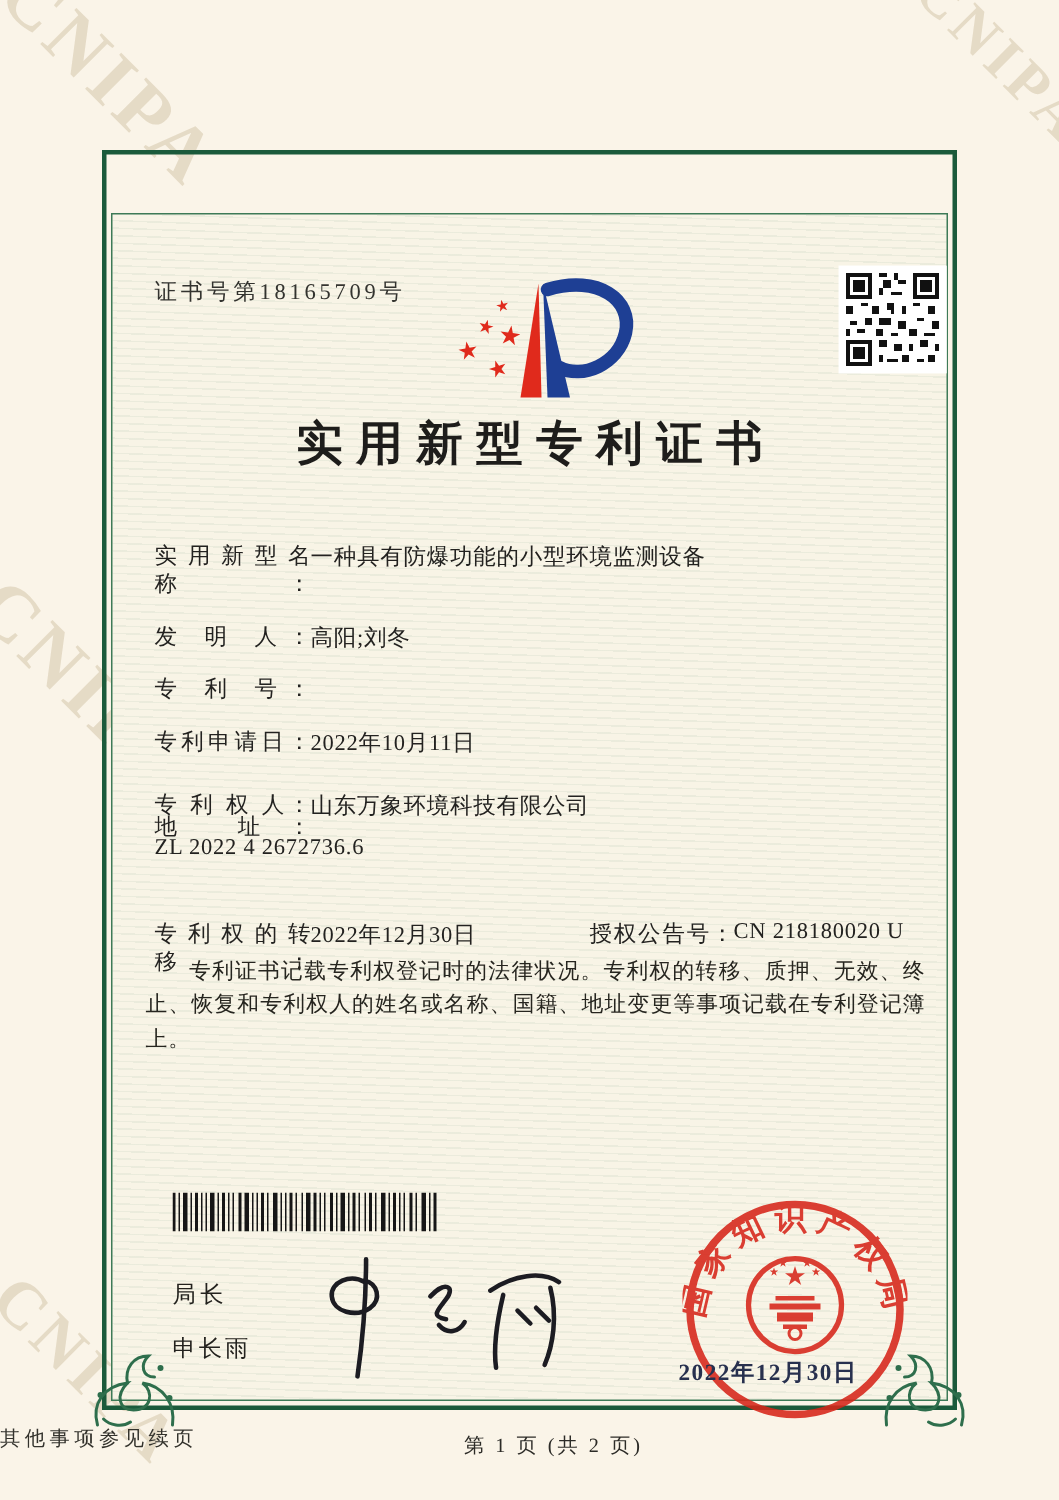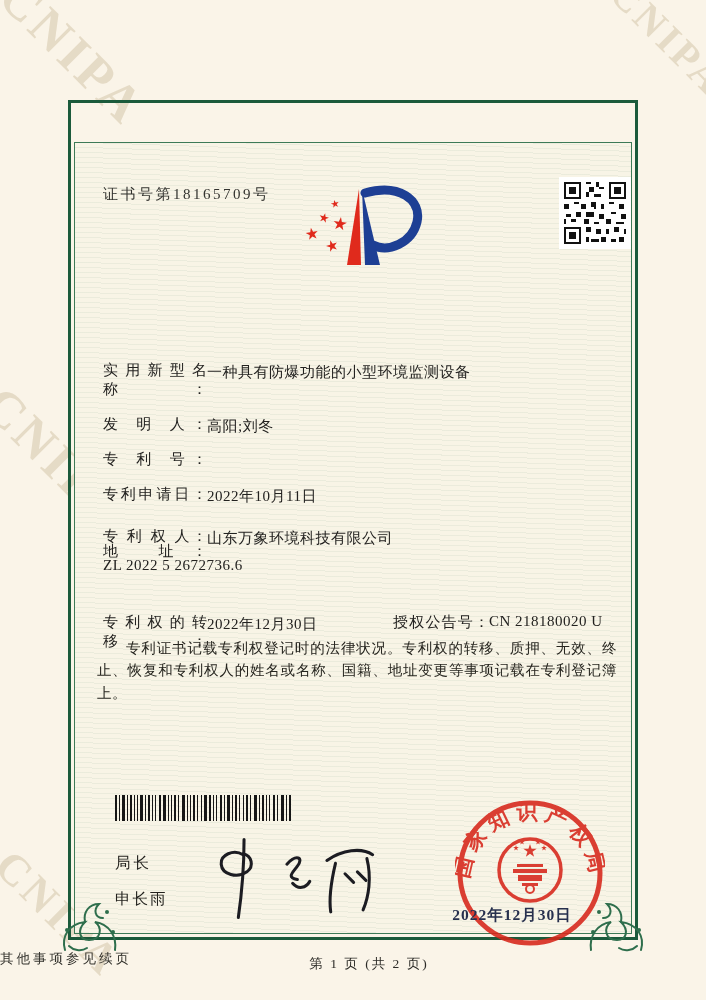--- a/index.html
+++ b/index.html
@@ -172,32 +172,33 @@
             <rect x="26" y="21" width="1" height="2"></rect>
           <rect x="11" y="24" width="1" height="2"></rect>
             <rect x="13" y="25" width="3" height="1"></rect>
             <rect x="17" y="24" width="2" height="2"></rect>
           <rect x="21" y="25" width="2" height="1"></rect>
             <rect x="24" y="24" width="2" height="2"></rect>
             <rect x="14" y="11" width="1" height="2"></rect>
         </g>
       </svg>
 
+      <div class="title">实用新型专利证书</div>
 
       <div class="frow r-inv">
         <span class="flabel">发 明 人：</span>
         <span class="fvalue">高阳;刘冬</span>
       </div>
       <div class="frow r-name">
         <span class="flabel">实用新型名称：</span>
         <span class="fvalue">一种具有防爆功能的小型环境监测设备</span>
       </div>
       <div class="frow r-pno">
         <span class="flabel">专 利 号：</span>
-        <span class="fvalue">ZL 2022 5 2672736.6</span>
+        <span class="fvalue">ZL 2022 4 2672736.6</span>
       </div>
       <div class="frow r-fdate">
         <span class="flabel">专利申请日：</span>
         <span class="fvalue">2022年10月11日</span>
       </div>
       <div class="frow r-ptee">
         <span class="flabel">专 利 权 人：</span>
         <span class="fvalue">山东万象环境科技有限公司</span>
       </div>
       <div class="frow r-addr">

